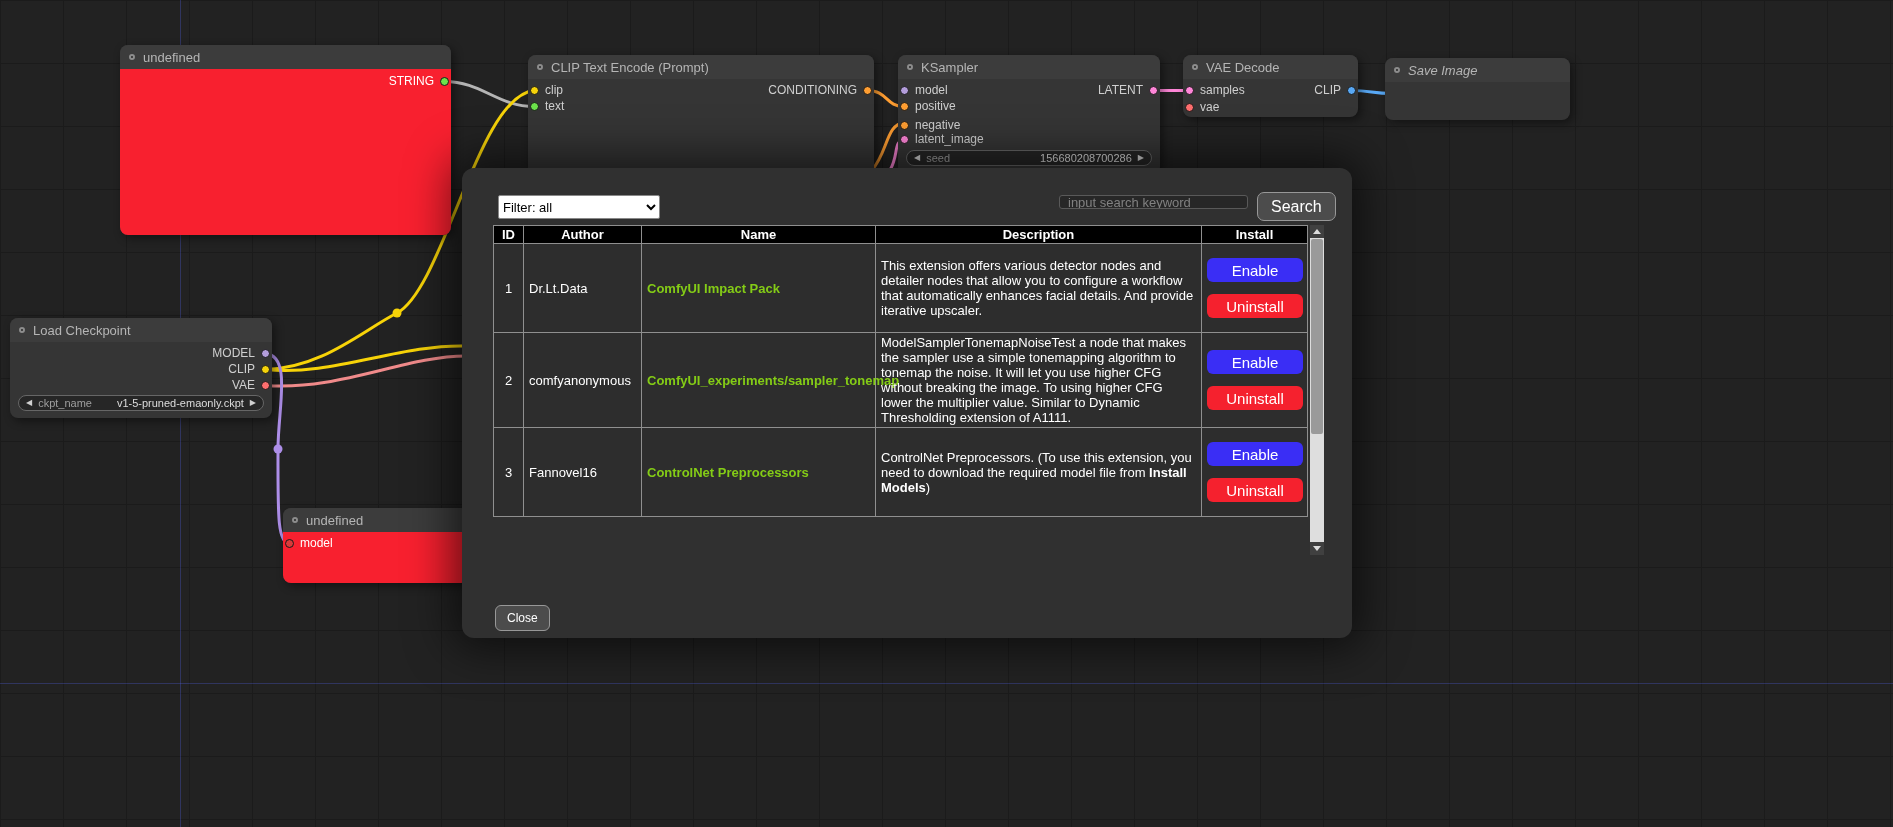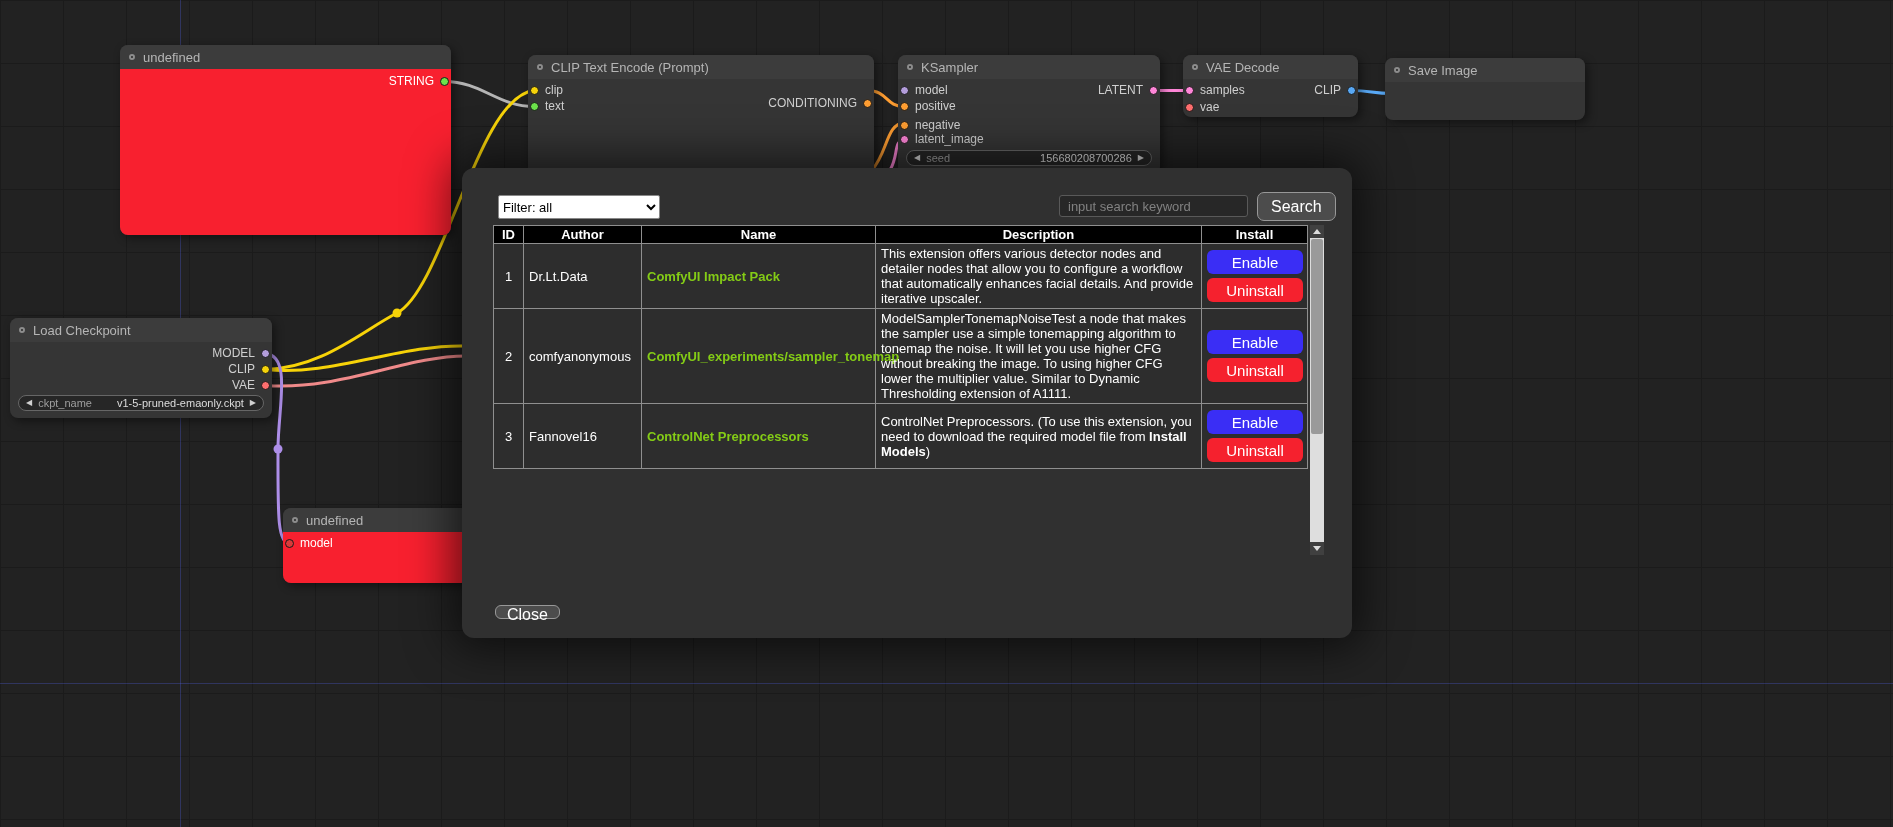--- a/index.html
+++ b/index.html
@@ -24,34 +24,34 @@
 .slot.in .dot{left:2px}
 .slot.out{right:0;text-align:right;padding-right:17px}
 .slot.out .dot{right:2px}
 .widget{position:absolute;height:16px;background:#262626;border:1px solid #666;border-radius:9px;color:#c8c8c8;font-size:11px;display:flex;align-items:center;padding:0 7px;gap:6px;line-height:14px}
 .widget .arrow{color:#cfcfcf;font-size:8px;flex:none}
 .widget .w-label{color:#9f9f9f;flex:none}
 .widget .w-value{margin-left:auto;color:#dcdcdc;white-space:nowrap;overflow:hidden}
 
 .modal{position:absolute;left:462px;top:168px;width:890px;height:470px;z-index:10;background:#303030;border-radius:12px;box-shadow:0 0 45px 10px rgba(0,0,0,.6)}
 .filter-select{position:absolute;left:36px;top:27px;width:162px;height:24px;font-size:13px;background:#fff;color:#000;border:1px solid #888;border-radius:2px;font-family:inherit}
-.search-input{position:absolute;left:597px;top:27px;width:189px;height:22px;background:#272727;border:1px solid #595959;border-radius:3px;color:#0ea5e9;padding:0 8px;font-size:13px;font-family:inherit}
+.search-input{position:absolute;left:597px;top:27px;width:189px;height:14px;background:#272727;border:1px solid #595959;border-radius:3px;color:#0ea5e9;padding:0 8px;font-size:13px;font-family:inherit}
 .search-input::placeholder{color:#818181}
 .search-btn{position:absolute;left:795px;top:24px;height:29px;padding:0 13px;font-size:16px;background:#4c4c4c;border:1px solid #989898;border-radius:7px;color:#fff;font-family:inherit;cursor:pointer}
 .ext-table{position:absolute;left:31px;top:57px;width:814px;border-collapse:collapse;background:#2d2d2d;table-layout:fixed}
 .ext-table th{background:#000;color:#fff;font-size:13px;font-weight:bold;border:1px solid #8f8f8f;height:18px;padding:0 4px;text-align:center}
 .ext-table td{border:1px solid #8f8f8f;color:#fff;font-size:13px;padding:2px 5px;vertical-align:middle}
 td.c-id{text-align:center}
 td.c-name a{color:#84cc16;font-weight:bold;text-decoration:none;cursor:pointer}
 td.c-desc{line-height:15px}
 td.c-install{text-align:center}
-.btn-enable,.btn-uninstall{display:block;width:96px;height:24px;margin:4px auto;border:none;border-radius:6px;color:#fff;font-size:15px;font-family:inherit;cursor:pointer}
+.btn-enable,.btn-uninstall{display:block;width:96px;height:24px;margin:12px auto;border:none;border-radius:6px;color:#fff;font-size:15px;font-family:inherit;cursor:pointer}
 .btn-enable{background:#3a2ef5}
 .btn-uninstall{background:#f5212e}
-.close-btn{position:absolute;left:33px;top:437px;height:14px;padding:0 11px;font-size:16px;background:#4c4c4c;border:1px solid #989898;border-radius:6px;color:#fff;font-family:inherit;cursor:pointer}
+.close-btn{position:absolute;left:33px;top:437px;height:26px;padding:0 11px;font-size:12px;background:#4c4c4c;border:1px solid #989898;border-radius:6px;color:#fff;font-family:inherit;cursor:pointer}
 .scrollbar{position:absolute;left:848px;top:57px;width:14px;height:330px;background:#dedede}
 .sb-arrow{position:absolute;left:0;width:14px;height:13px;background:#404040;display:flex;align-items:center;justify-content:center}
 .sb-arrow.up{top:0}
 .sb-arrow.down{bottom:0}
 .sb-arrow i{display:block;width:0;height:0;border-left:4px solid transparent;border-right:4px solid transparent}
 .sb-arrow.up i{border-bottom:5px solid #ddd}
 .sb-arrow.down i{border-top:5px solid #ddd}
 .sb-thumb{position:absolute;left:1px;top:14px;width:12px;height:195px;background:#9a9a9a;border-radius:2px}
 </style>
 </head>
@@ -96,21 +96,21 @@
     </div>
     <div class="node-body">
       <div class="slot in" style="top:3px">
         <span class="dot" style="background:#f5d20a"></span>
         <span>clip</span>
       </div>
       <div class="slot in" style="top:19px">
         <span class="dot" style="background:#6ce24b"></span>
         <span>text</span>
       </div>
-      <div class="slot out" style="top:16px">
+      <div class="slot out" style="top:3px">
         <span>CONDITIONING</span>
         <span class="dot" style="background:#ff9e32"></span>
       </div>
     </div>
   </div>
 
   <div class="node" style="left:898px;top:55px;width:262px;height:120px;">
     <div class="node-header">
       <span class="title-dot"></span>
       <span class="node-title">KSampler</span>
@@ -159,21 +159,21 @@
         <span class="dot" style="background:#ff6e6e"></span>
         <span>vae</span>
       </div>
       <div class="slot out" style="top:3px">
         <span>CLIP</span>
         <span class="dot" style="background:#58a8f5"></span>
       </div>
     </div>
   </div>
 
-  <div class="node" style="left:1385px;top:58px;width:200px;height:62px;">
+  <div class="node" style="left:1385px;top:58px;width:185px;height:62px;font-style:italic;">
     <div class="node-header">
       <span class="title-dot"></span>
       <span class="node-title">Save Image</span>
     </div>
   </div>
 
   <div class="node" style="left:10px;top:318px;width:262px;height:100px;">
     <div class="node-header">
       <span class="title-dot"></span>
       <span class="node-title">Load Checkpoint</span>

